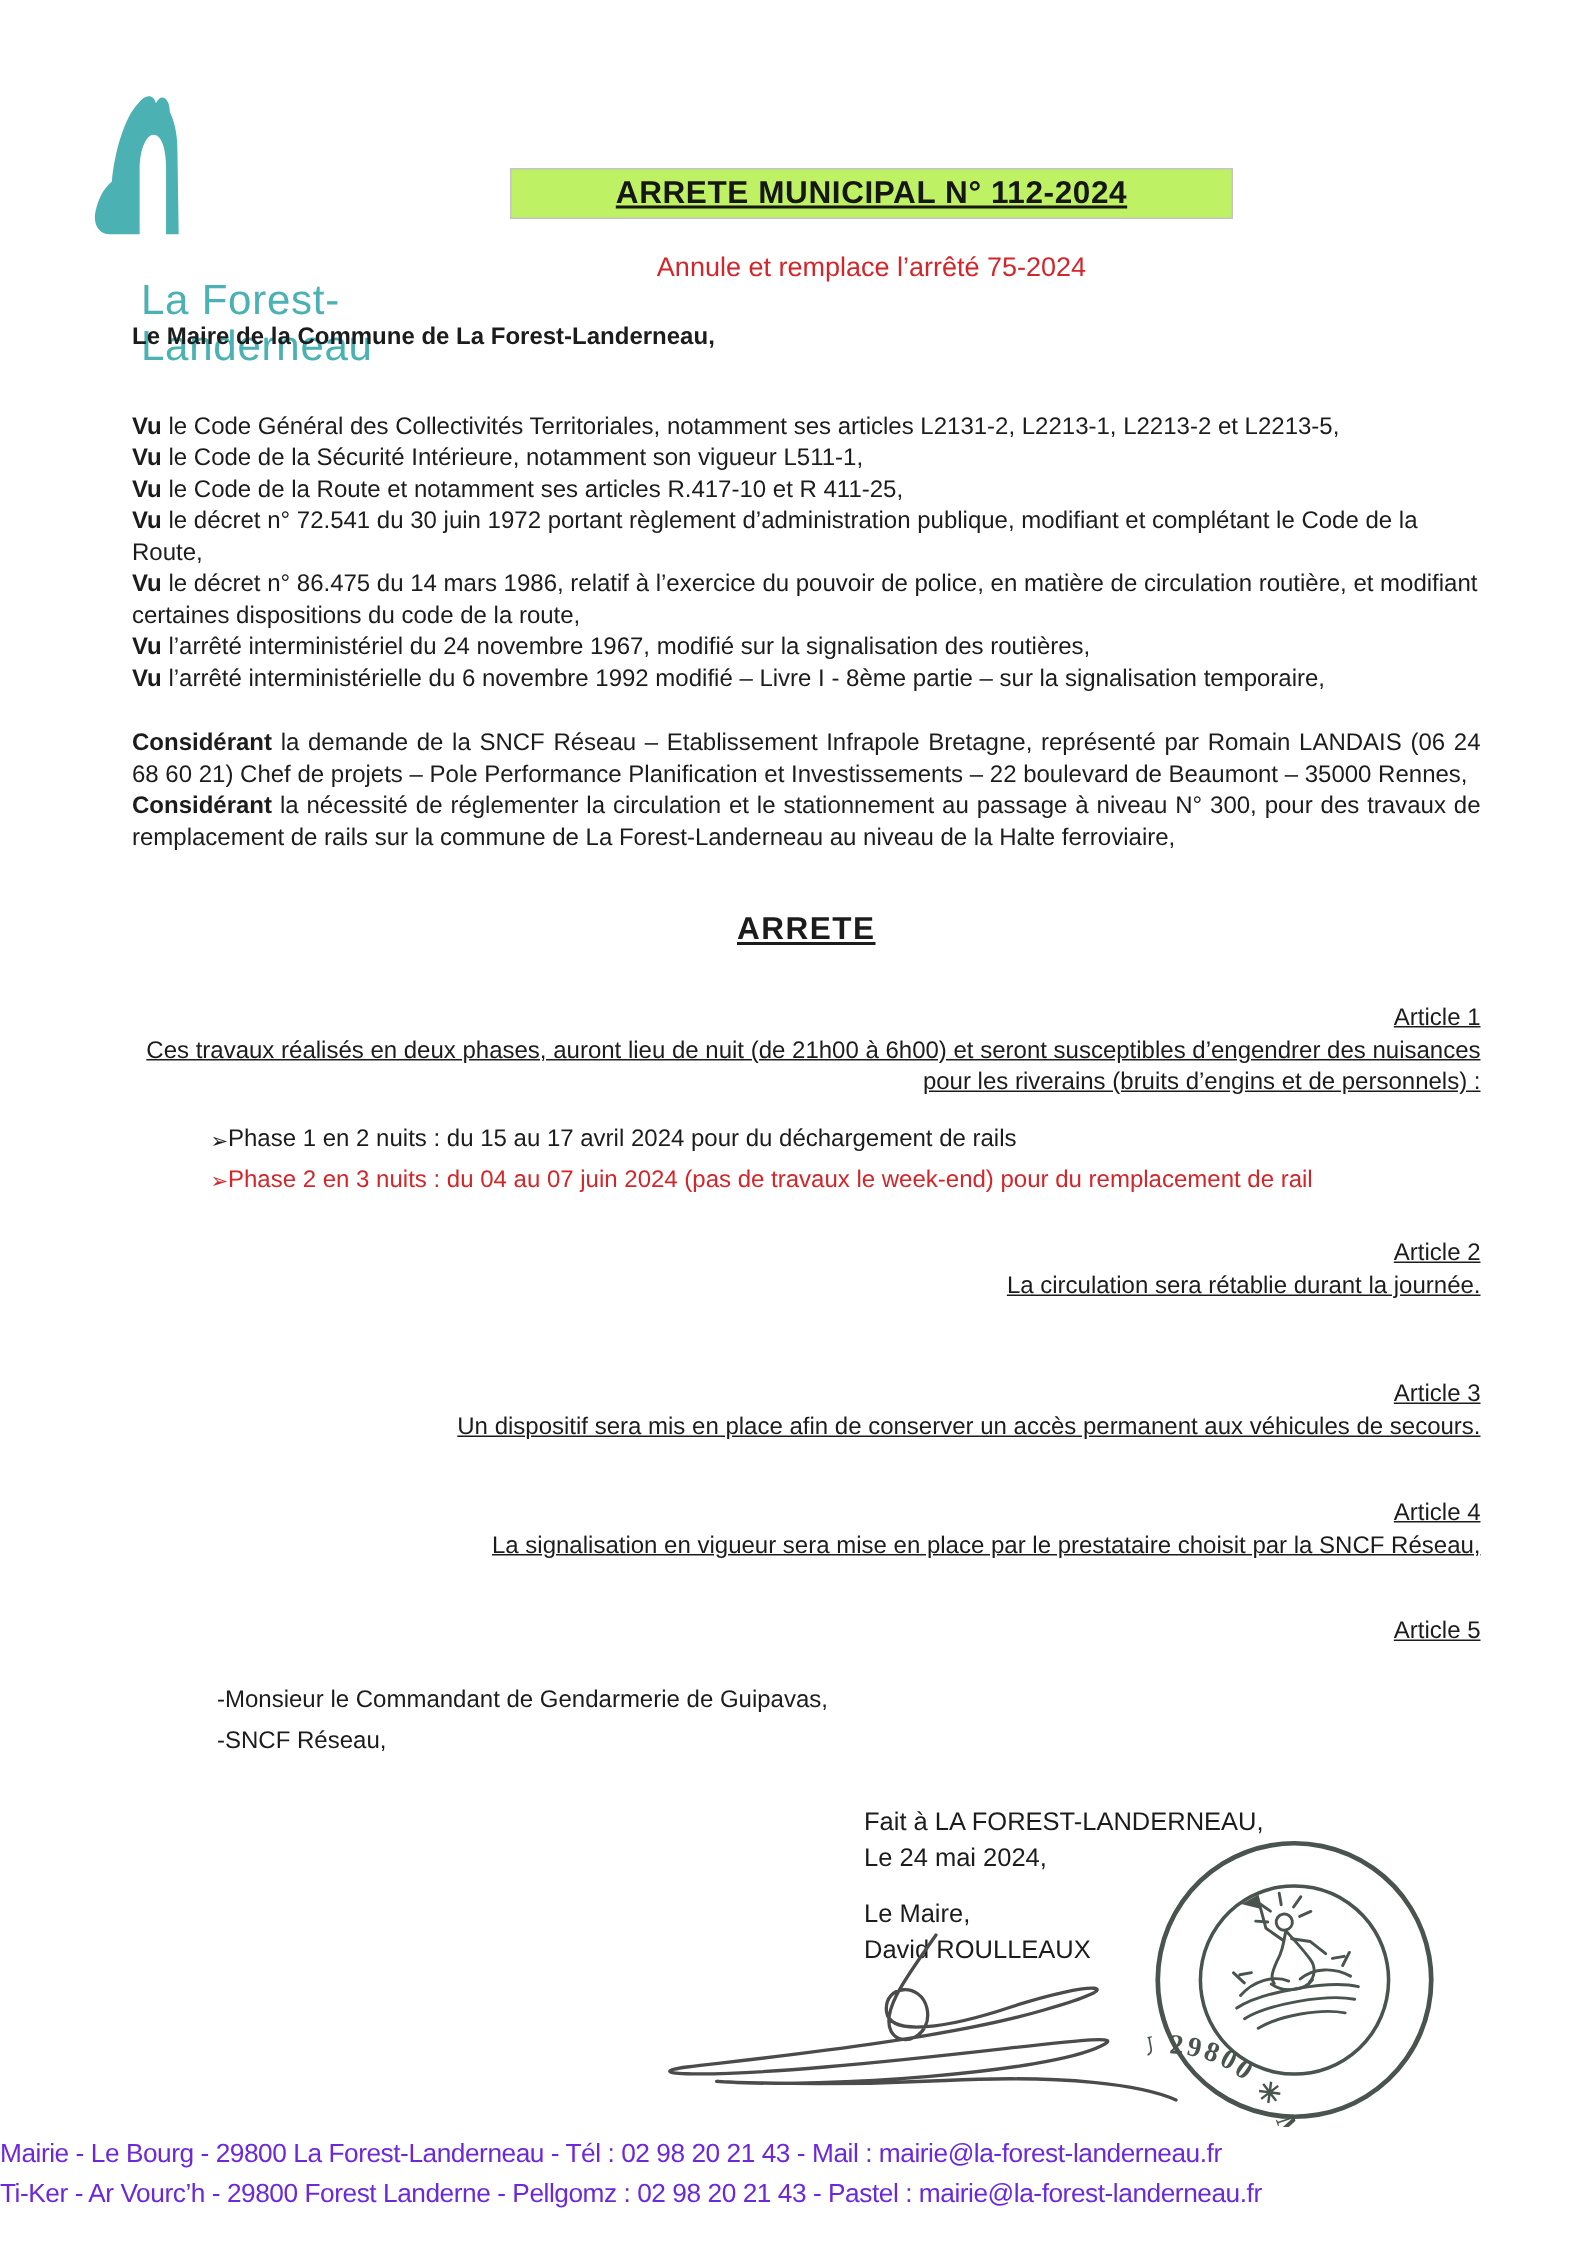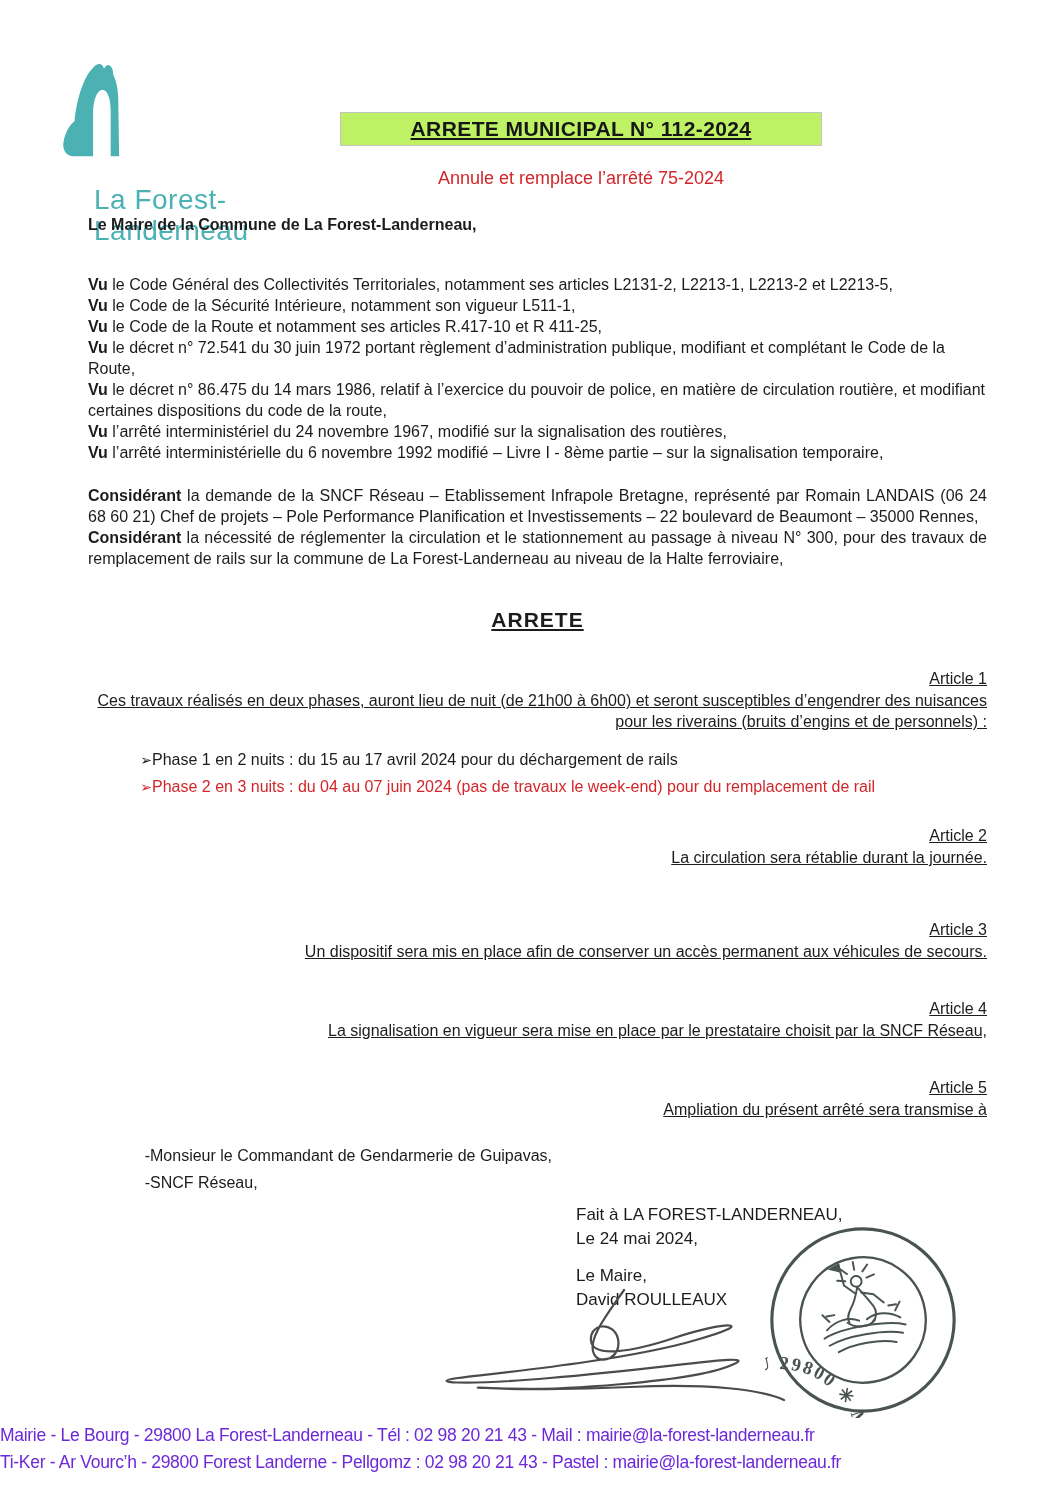--- a/index.html
+++ b/index.html
@@ -145,21 +145,20 @@
       <p>Un dispositif sera mis en place afin de conserver un accès permanent aux véhicules de secours.</p>
     </div>
 
     <div class="article mt-a4">
       <h3>Article 4</h3>
       <p>La signalisation en vigueur sera mise en place par le prestataire choisit par la SNCF Réseau,</p>
     </div>
 
     <div class="article mt-a5">
       <h3>Article 5</h3>
-      <p>Ampliation du présent arrêté sera transmise à</p>
       <div class="dash-list">
         <div class="dash-row">
           <span class="marker">-</span>
           <span>Monsieur le Commandant de Gendarmerie de Guipavas,</span>
         </div>
         <div class="dash-row">
           <span class="marker">-</span>
           <span>SNCF Réseau,</span>
         </div>
       </div>

